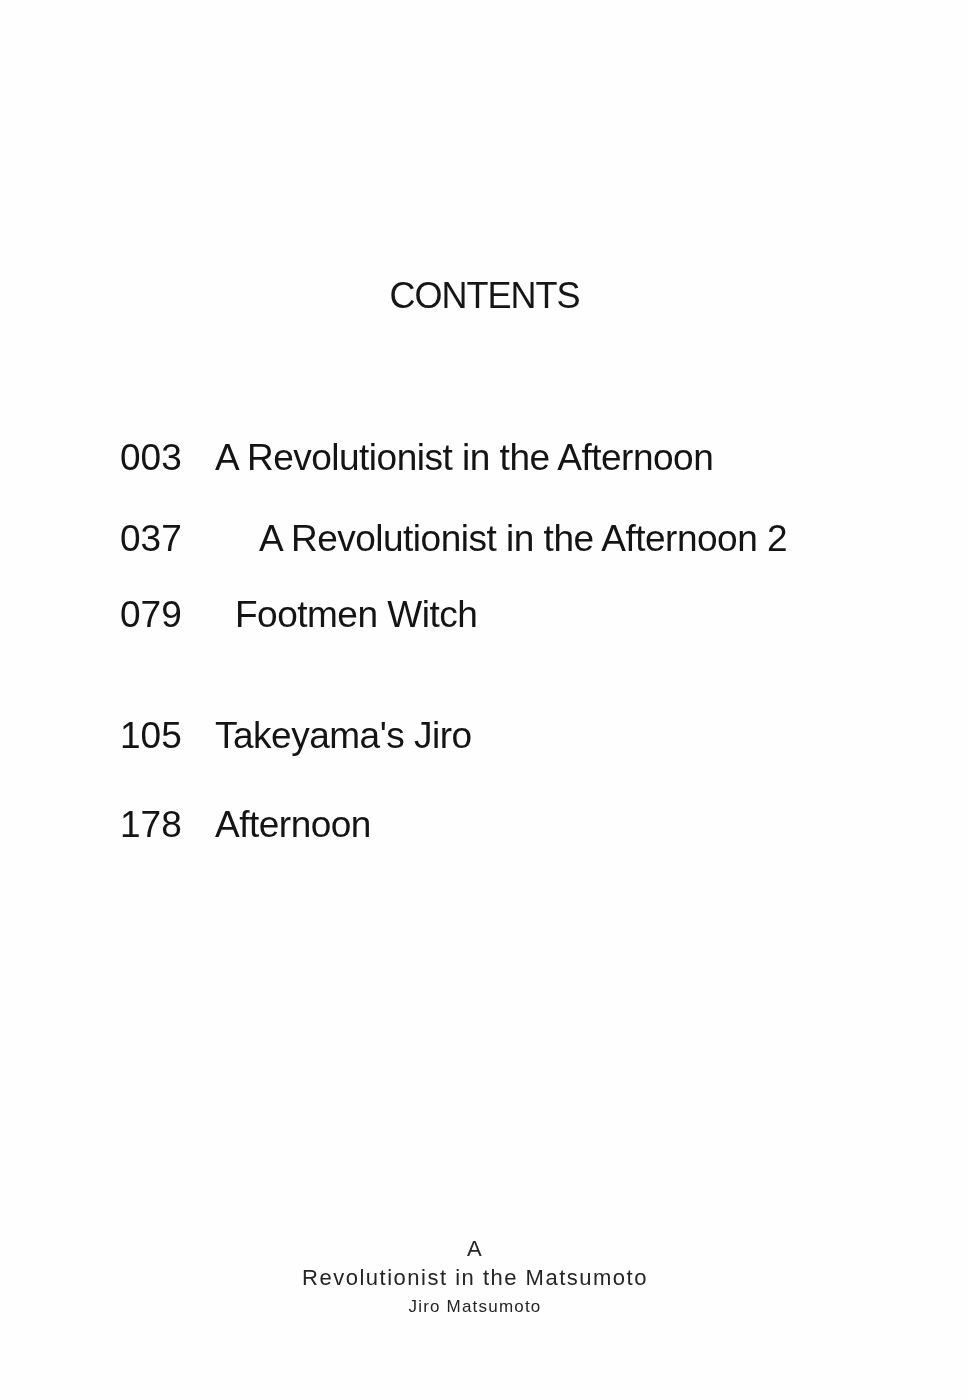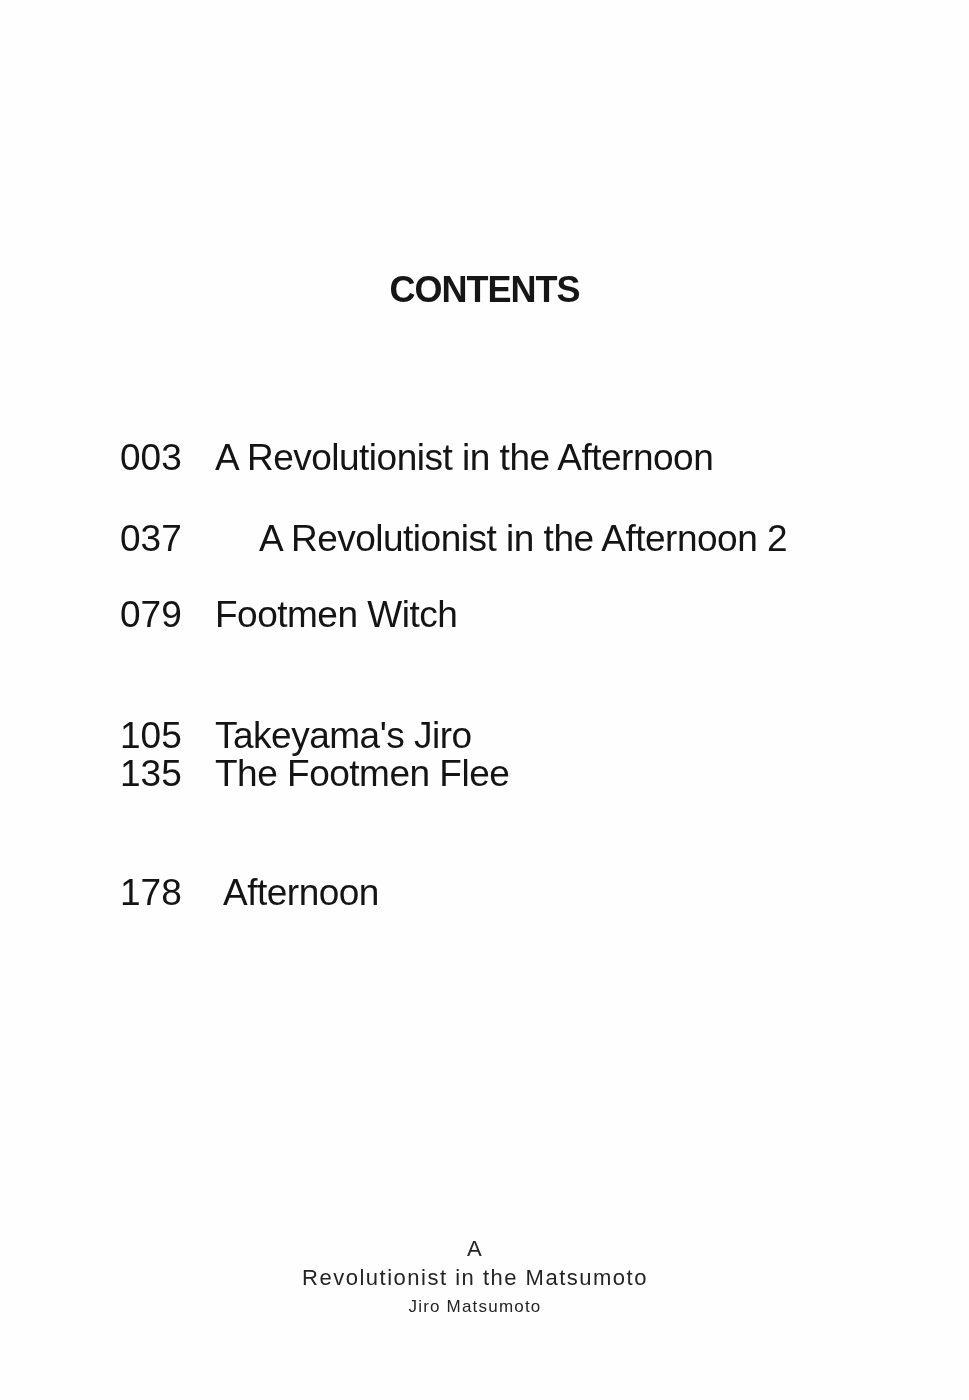--- a/index.html
+++ b/index.html
@@ -9,24 +9,24 @@
     font-family: "Liberation Sans", sans-serif;
     overflow: hidden;
   }
   .page {
     position: relative;
     width: 969px; height: 1400px;
     background: #fefefe;
   }
   .contents-title {
     position: absolute;
-    top: 272px; left: 0; right: 0;
+    top: 278px; left: 0; right: 0;
     text-align: center;
     font-size: 36px;
-    font-weight: 700;
+    font-weight: 400;
     letter-spacing: -1px;
     color: #161616;
     line-height: 1;
   }
   .toc { position: absolute; top: 0; left: 0; width: 100%; height: 100%; }
   .toc-row {
     position: absolute;
     left: 120px;
     display: flex;
     align-items: flex-end;
@@ -36,24 +36,24 @@
     color: #141414;
     white-space: nowrap;
   }
   .toc-row .num {
     display: inline-block;
     width: 95px;
     letter-spacing: 0;
   }
   .row-0 { top: 439px; }
   .row-1 { top: 520px; gap: 44px; }
-  .row-2 { top: 596px; }
+  .row-2 { top: 596px; gap: 20px; }
   .row-3 { top: 717px; }
   .row-4 { top: 755px; }
-  .row-5 { top: 874px; gap: 8px; }
+  .row-5 { top: 806px; }
   .footer {
     position: absolute;
     top: 1234px; left: 0; right: 19px;
     text-align: center;
     color: #242424;
     font-size: 22px;
     letter-spacing: 1.5px;
     line-height: 29px;
     font-weight: 400;
   }
@@ -84,24 +84,20 @@
     <div class="toc-row row-2">
       <span class="num">079</span>
       <span class="ttl">Footmen Witch</span>
     </div>
 
     <div class="toc-row row-3">
       <span class="num">105</span>
       <span class="ttl">Takeyama's Jiro</span>
     </div>
 
-    <div class="toc-row row-4">
-      <span class="num">135</span>
-      <span class="ttl">The Footmen Flee</span>
-    </div>
 
     <div class="toc-row row-5">
       <span class="num">178</span>
       <span class="ttl">Afternoon</span>
     </div>
 
   </div>
 
   <div class="footer">
     <div>A</div>

